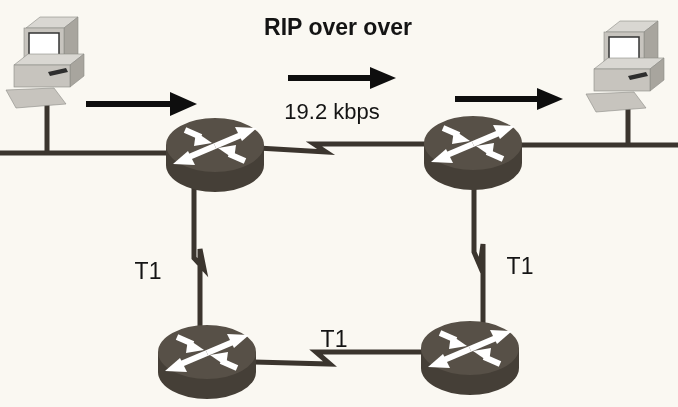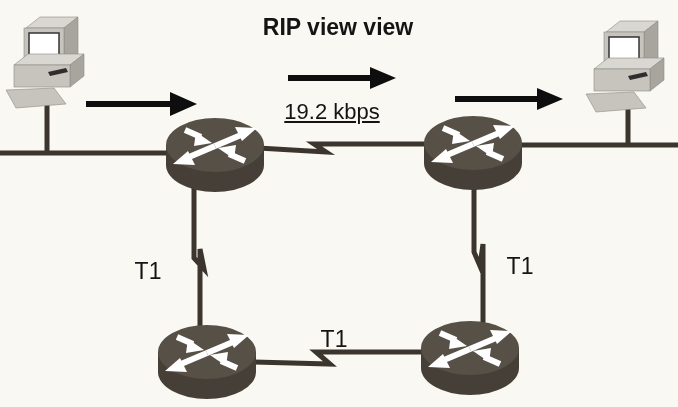--- a/index.html
+++ b/index.html
@@ -9,21 +9,21 @@
   }
   html,body{margin:0;padding:0;}
   body{background:#fff;font-family:"Liberation Sans", sans-serif;}
   .stage{
     position:relative; width:678px; height:407px; overflow:hidden;
     background:var(--bg); color:var(--text);
   }
   .stage svg{position:absolute;left:0;top:0;}
   .lbl{position:absolute; text-align:center; white-space:nowrap; color:var(--text);}
   .title{left:238px; top:14px; width:200px; font-size:23px; font-weight:bold;}
-  .wan-label{left:262px; top:99px; width:140px; font-size:22px;text-decoration:underline;}
+  .wan-label{left:262px; top:99px; width:140px; font-size:22px;}
   .t1{font-size:23px; width:44px;margin-top:20px;}
   .t1-left{left:126px; top:238px;}
   .t1-bottom{left:312px; top:306px;}
   .t1-right{left:498px; top:233px;}
   .net-line{stroke:var(--line); stroke-width:5; fill:none;}
   .flow-shaft{stroke:var(--arrow); stroke-width:6;}
   .flow-head{fill:var(--arrow);}
   .r-top{fill:var(--router-top);}
   .r-body{fill:var(--router-body);}
   .r-arrow-shaft{stroke:var(--router-arrow); stroke-width:6;}
@@ -100,18 +100,18 @@
     <g>
       <line class="flow-shaft" x1="288" y1="78" x2="370" y2="78"></line>
       <polygon class="flow-head" points="370,67 396,78 370,89"></polygon>
     </g>
     <g>
       <line class="flow-shaft" x1="455" y1="99" x2="537" y2="99"></line>
       <polygon class="flow-head" points="537,88 563,99 537,110"></polygon>
     </g>
   </svg>
 
-  <div class="lbl title">RIP view view</div>
+  <div class="lbl title">RIP over over</div>
   <div class="lbl wan-label">19.2 kbps</div>
   <div class="lbl t1 t1-left">T1</div>
   <div class="lbl t1 t1-bottom">T1</div>
   <div class="lbl t1 t1-right">T1</div>
 </div>
 
 </body></html>

